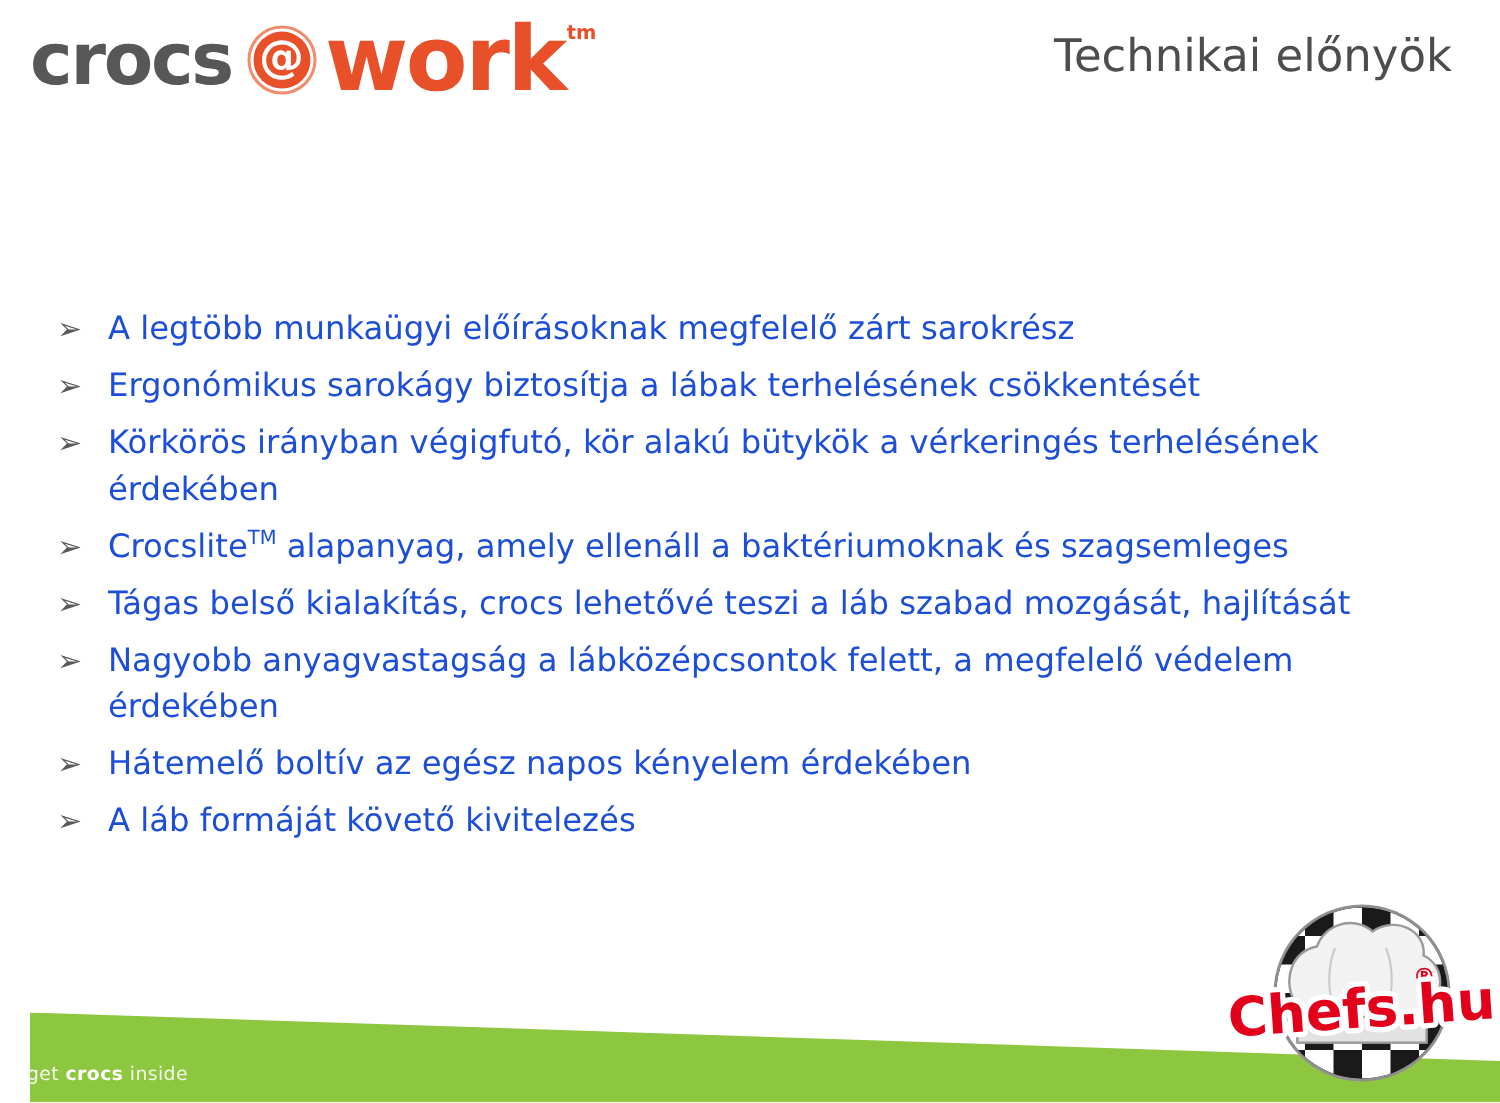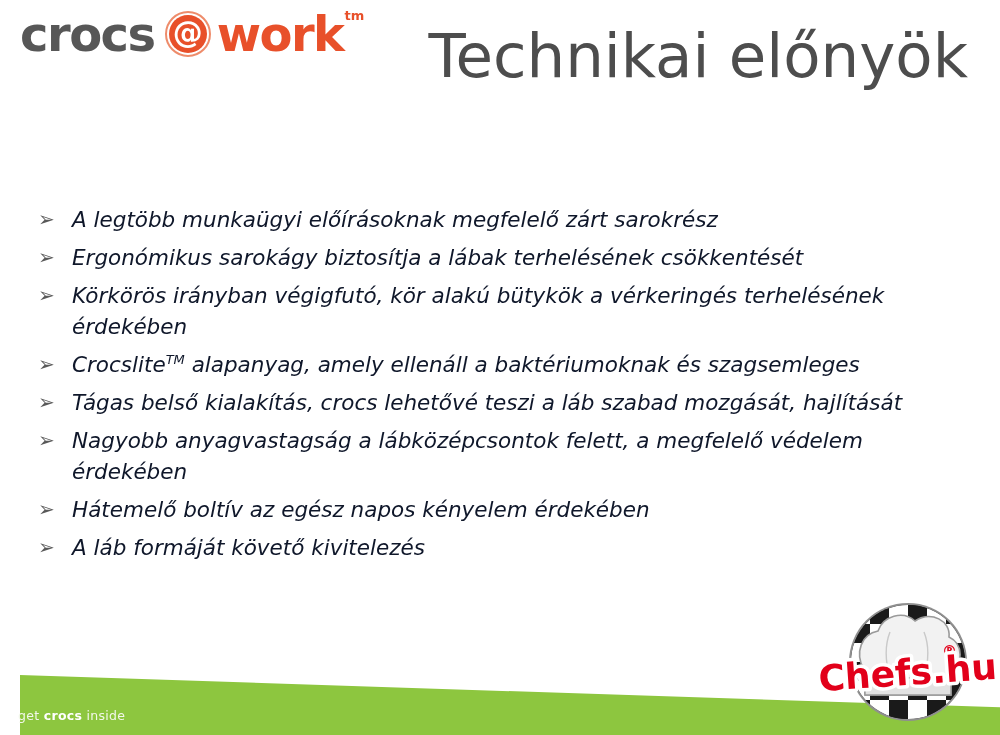--- a/index.html
+++ b/index.html
@@ -71,21 +71,21 @@
     line-height: 44px;
     text-align: center;
     color: #ffffff;
     font-family: "DejaVu Sans", sans-serif;
     font-weight: bold;
     font-size: 30px;
   }
   .logo-work {
     font-family: "DejaVu Sans", sans-serif;
     font-weight: bold;
-    font-size: 48px;
+    font-size: 60px;
     color: #e8502a;
     letter-spacing: -1.5px;
     vertical-align: middle;
   }
   .logo-tm {
     font-family: "DejaVu Sans", sans-serif;
     font-weight: bold;
     font-size: 13px;
     color: #e8502a;
     vertical-align: super;
@@ -108,21 +108,21 @@
     vertical-align: super;
     letter-spacing: 0;
   }
 
   
   #slide-title {
     position: absolute;
     right: 32px;
     top: 20px;
     font-family: "DejaVu Sans", sans-serif;
-    font-size: 61px;
+    font-size: 30px;
     font-weight: normal;
     color: #4d4d4d;
     letter-spacing: 0px;
     white-space: nowrap;
   }
 
   
   #bullet-list {
     position: absolute;
     left: 30px;
@@ -142,24 +142,23 @@
     color: #595959;
     line-height: 31px;
     text-align: left;
     padding-left: 8px;
     box-sizing: border-box;
   }
   .bullet-text {
     flex: 1 1 auto;
     font-family: "DejaVu Sans", sans-serif;
     font-size: 21.5px;
-    color: #0f172a;
+    color: #1d4ed8;
     line-height: 31px;
     max-width: 845px;
-    font-style: italic;
   }
   .bullet-text .sup {
     font-size: 13px;
     vertical-align: super;
     line-height: 0;
   }
 
   
   #footer-band {
     position: absolute;

